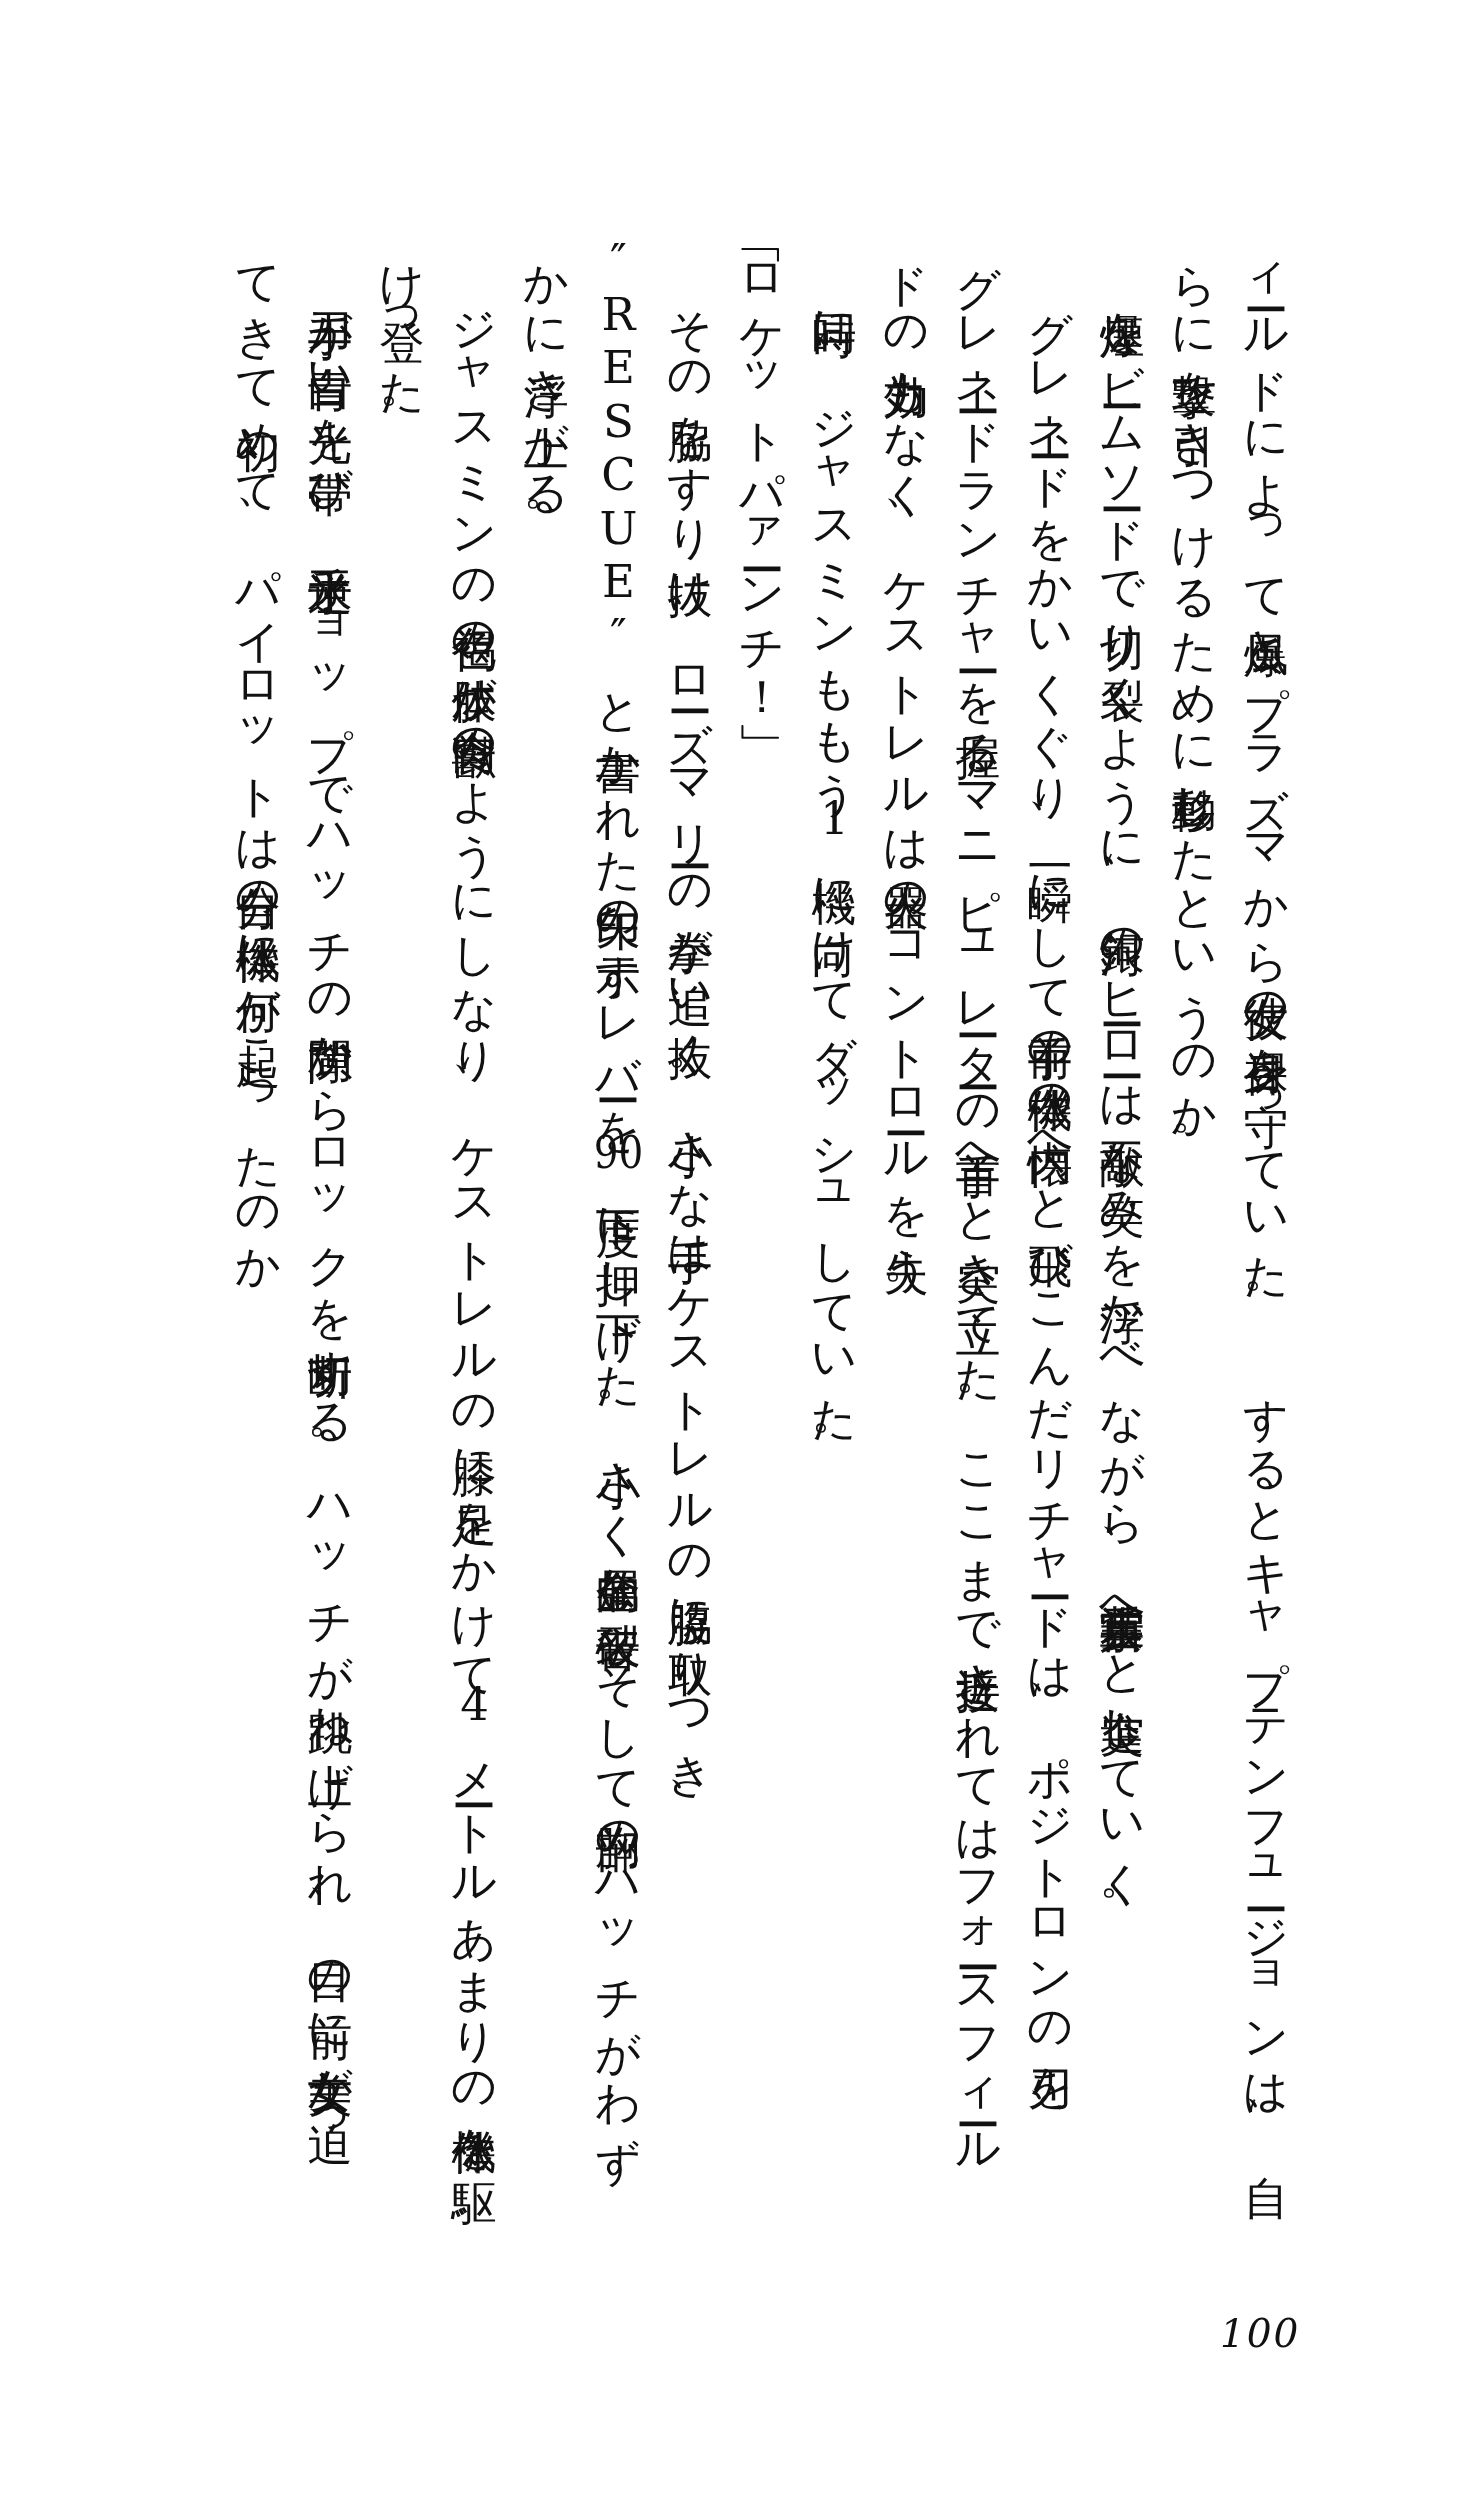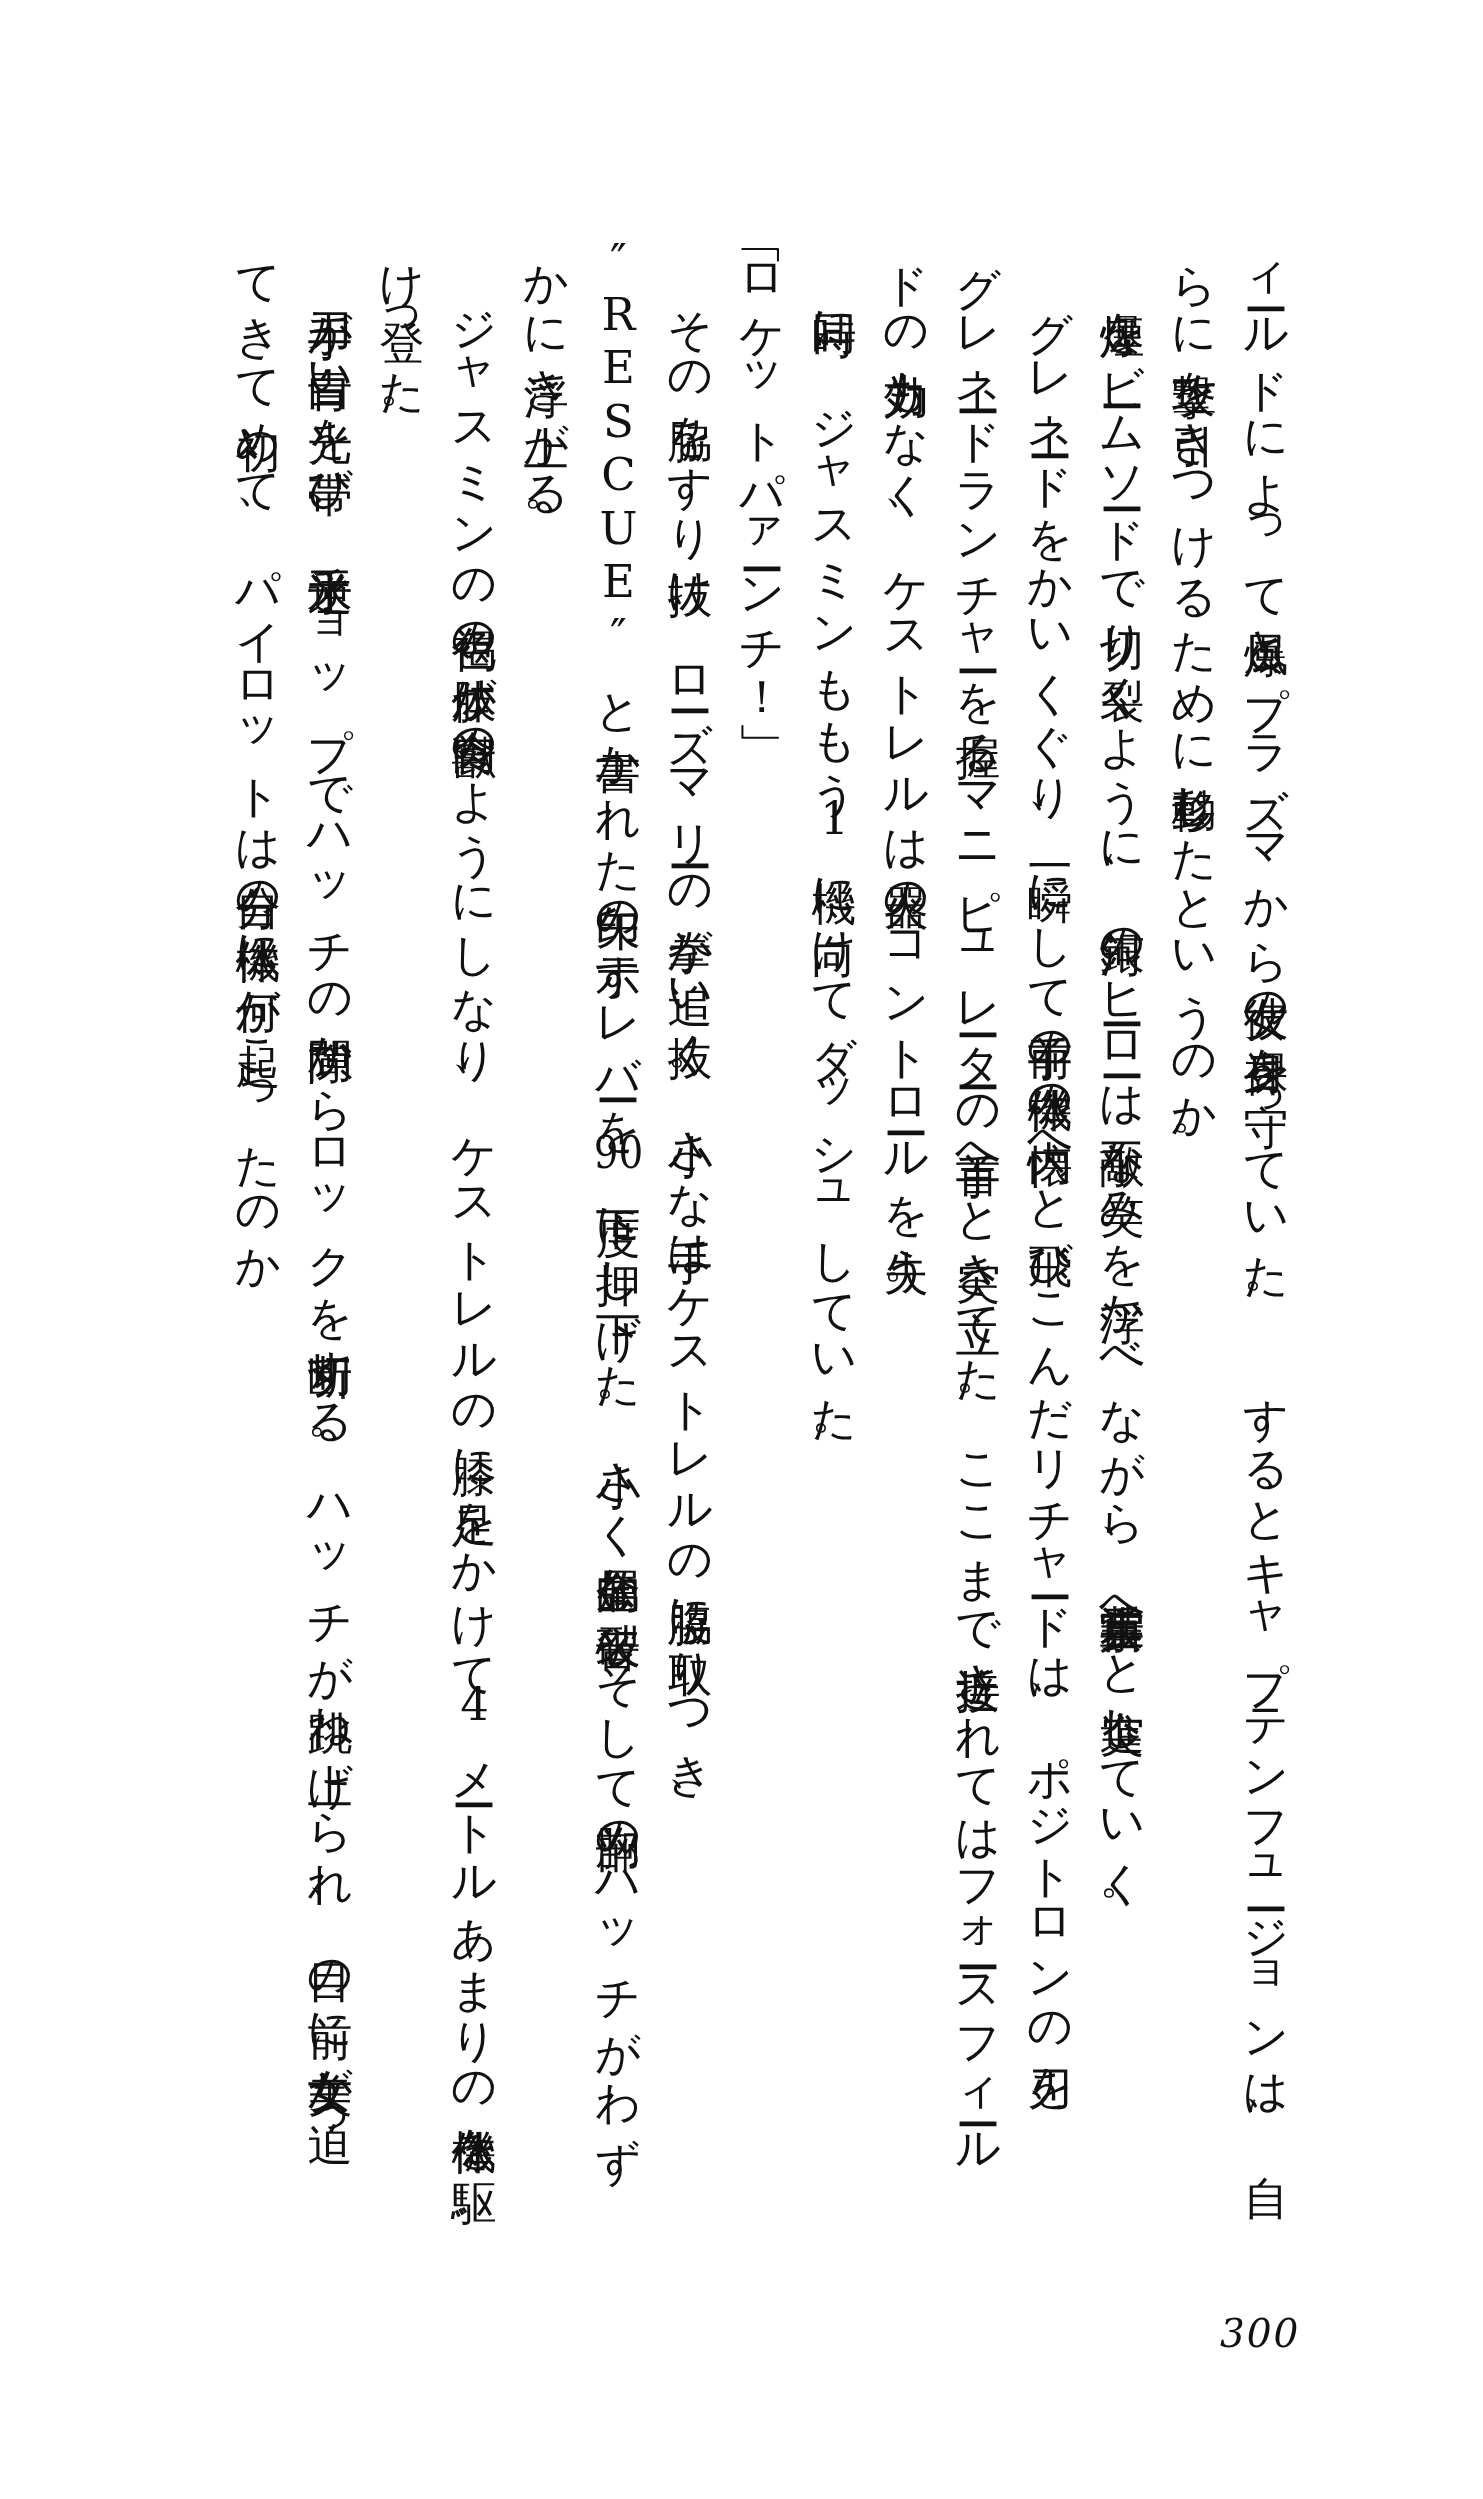--- a/index.html
+++ b/index.html
@@ -59,14 +59,14 @@
   <p class="vtext">ィールドによって爆風とプラズマから彼女の裸身を守っていた。　するとキャプテンフュージョンは、自らに攻撃を引きつけるために移動したというのか。</p>
   <p class="vtext indent">爆煙をビームソードで切り裂くように、銀河のヒーローは不敵な笑みを浮かべながら、重装宇宙歩兵へと突進していく。</p>
   <p class="vtext indent">グレネードをかいくぐり、一瞬にして手前の機体の内懐へと飛びこんだリチャードは、ポジトロンの刃を、グレネードランチャーを握るマニピュレーターの手首へと突き立てた。ここまで接近されてはフォースフィールドの効力もなく、ケストレルは火器のコントロールを失う。</p>
   <p class="vtext indent">同時に、ジャスミンももう<span class="up">1</span>機に向けてダッシュしていた。</p>
   <p class="vtext">「ロケットパァーンチ！」</p>
   <p class="vtext indent">その脇をすり抜け、ローズマリーの拳が追い抜く。小さな手はケストレルの脇腹に取りつき、<span class="up">″RESCUE″</span>と書かれた矢印の示すレバーを<span class="tcy">90</span>度下に押し下げた。小さく金属的な破裂音、そして胸部のハッチがわずかに浮き上がる。</p>
   <p class="vtext indent">ジャスミンの褐色の肢体が肉食獣のようにしなり、ケストレルの膝に足をかけて<span class="up">4</span>メートルあまりの機体を駆け登った。</p>
   <p class="vtext indent">手刀が青白い光を帯び、逆水平チョップでハッチの隙間からロックを切断する。ハッチが跳ね上げられ、目の前に美女が迫ってきて初めて、パイロットは自分の機体に何が起こったのか</p>
 </main>
 
-<div class="page-number">300</div>
+<div class="page-number">100</div>
 
 
 </body></html>

